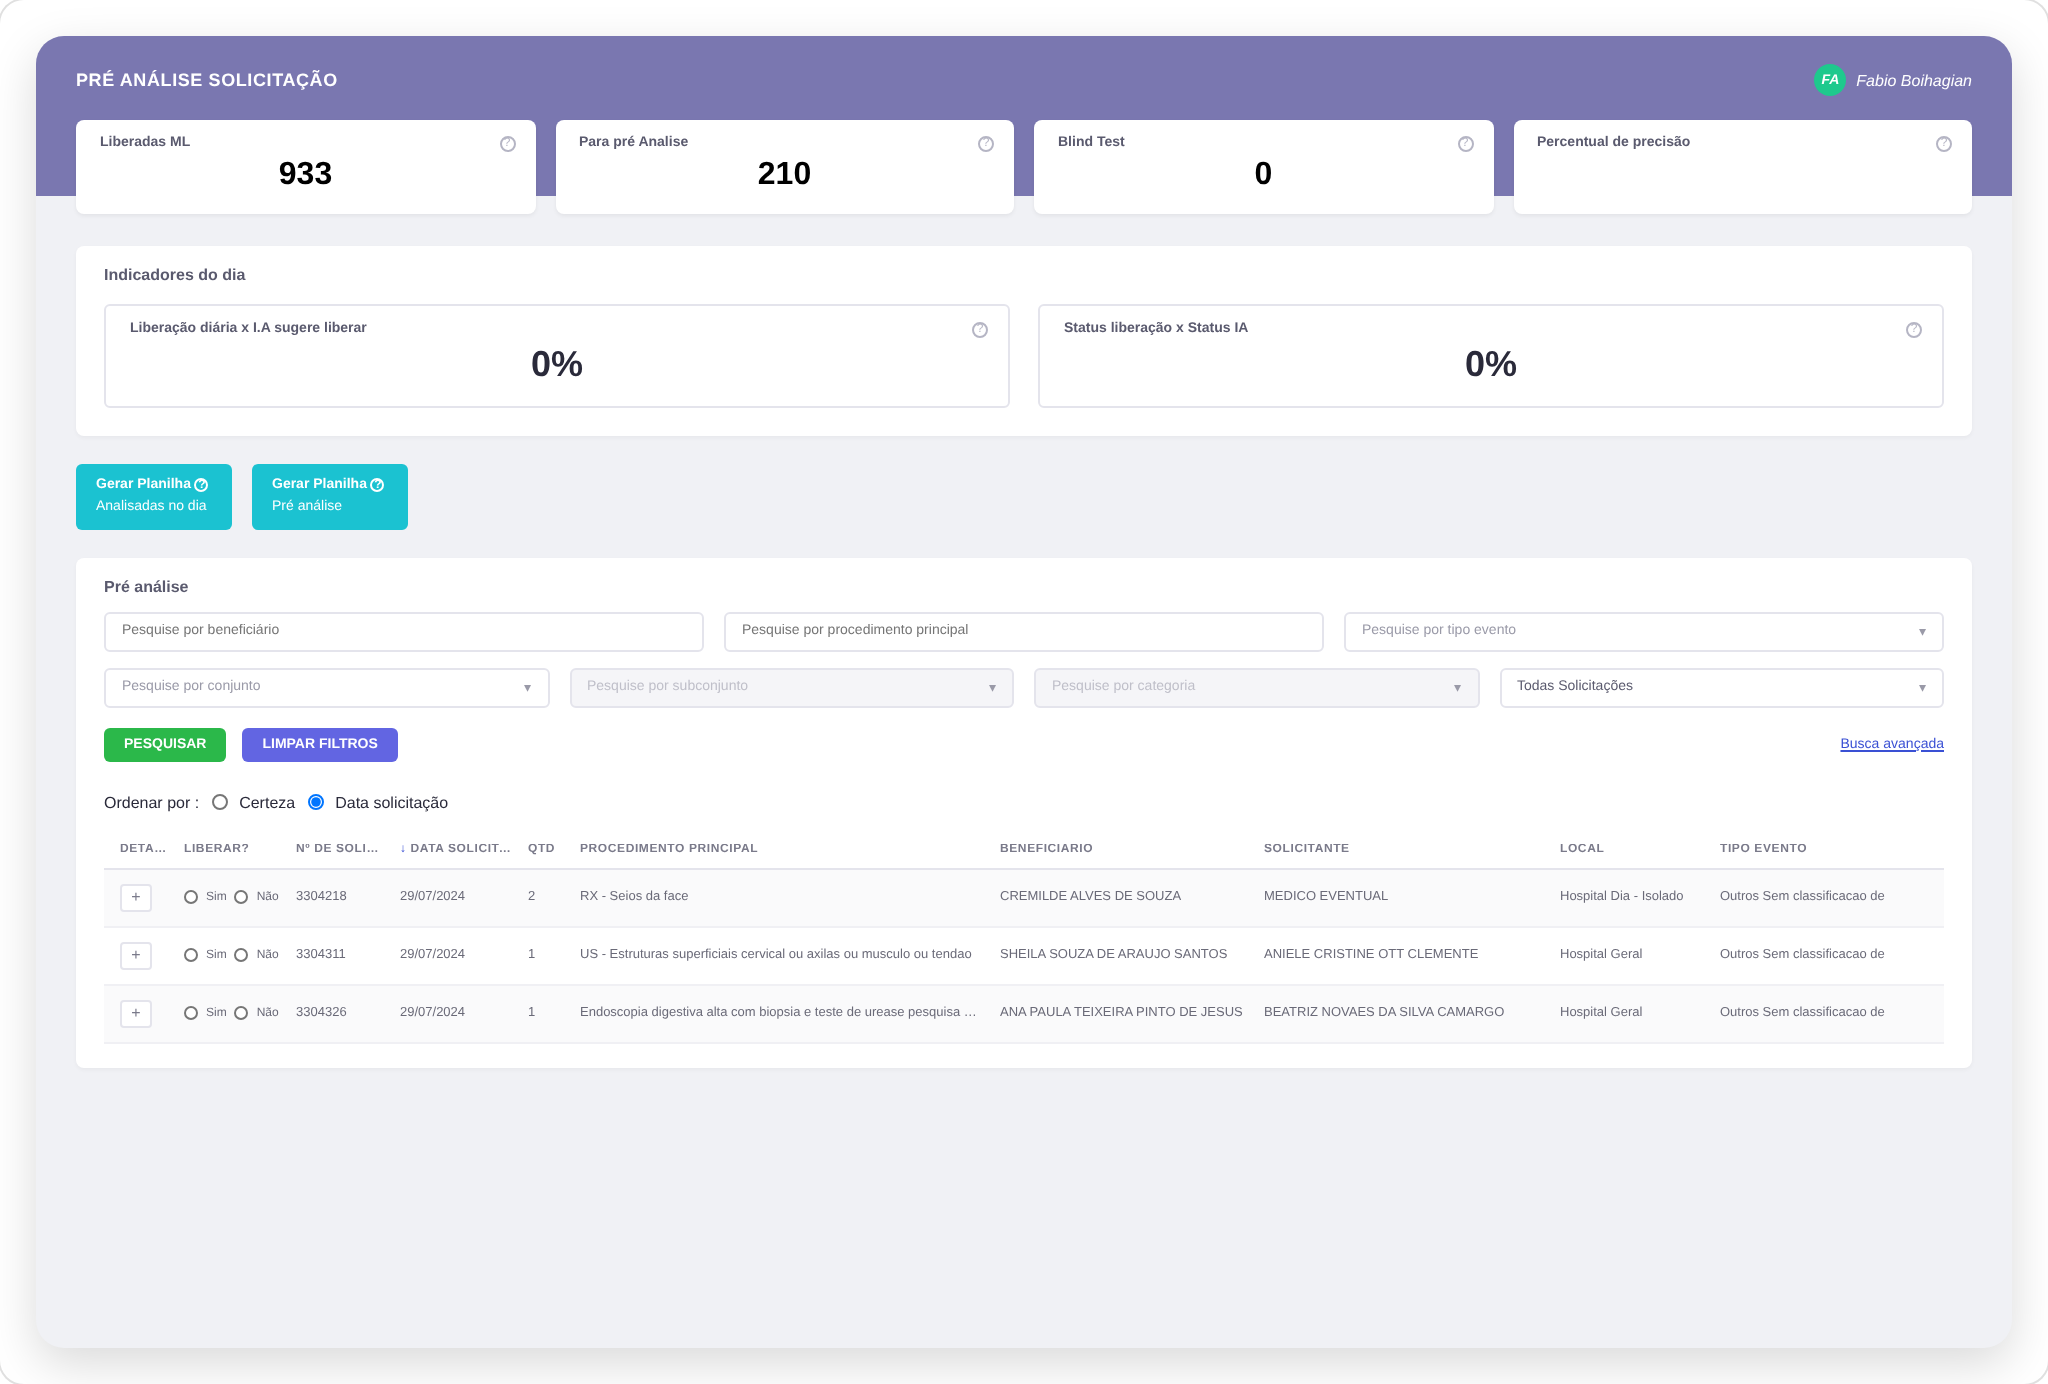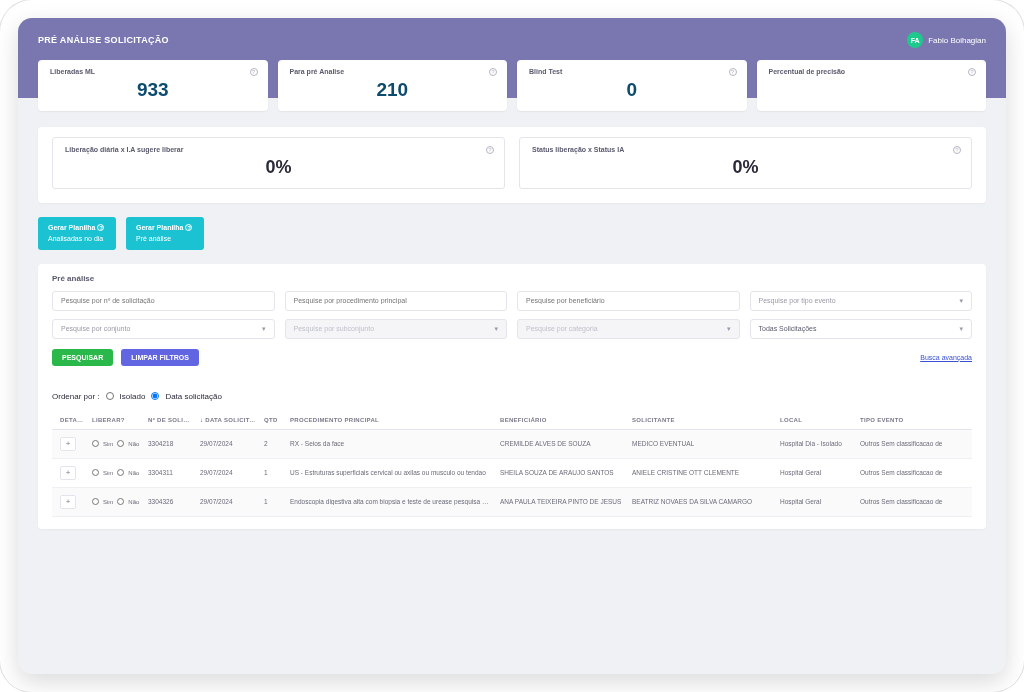--- a/index.html
+++ b/index.html
@@ -1,30 +1,30 @@
 <!DOCTYPE html>
 <html><head>
 <meta charset="utf-8">
 <style>
 * { margin: 0; padding: 0; box-sizing: border-box; }
 body { font-family: -apple-system, BlinkMacSystemFont, 'Segoe UI', Arial, sans-serif; background: #fff; }
-.outer-frame { width: 1024px; height: 692px; background: #fff; border-radius: 32px; overflow: hidden; position: relative; box-shadow: 0 0 0 1px #e0e0e0; padding: 18px; }
+.outer-frame { width: 1024px; height: 692px; background: #fff; border-radius: 12px; overflow: hidden; position: relative; box-shadow: 0 0 0 1px #e0e0e0; padding: 18px; }
 .inner-frame { width: 100%; height: 100%; border-radius: 14px; overflow: hidden; box-shadow: 0 8px 24px rgba(0,0,0,0.15); background: #f0f1f5; position: relative; }
 
 .header-band { background: #7a77b0; padding: 14px 20px 50px; position: relative; }
 .header-top { display: flex; justify-content: space-between; align-items: center; }
 .page-title { color: #fff; font-size: 9px; font-weight: 700; letter-spacing: 0.3px; }
-.user-chip { display: flex; align-items: center; gap: 5px; }
+.user-chip { display: flex; align-items: center; gap: 5px; font-style: italic; }
 .avatar { width: 16px; height: 16px; border-radius: 50%; background: #1ec98d; color: #fff; font-size: 7px; font-weight: 700; display: flex; align-items: center; justify-content: center; }
 .user-name { color: #fff; font-size: 8px; }
 
 .kpi-row { display: flex; gap: 10px; margin: -38px 20px 0; position: relative; }
 .kpi-card { flex: 1; background: #fff; border-radius: 4px; padding: 8px 12px 10px; box-shadow: 0 1px 2px rgba(0,0,0,0.06); position: relative; }
 .kpi-label { font-size: 7px; color: #5a5a6e; font-weight: 600; }
-.kpi-value { font-size: 19px; font-weight: 600; color: #0c4a6e; text-align: center; margin-top: 4px; }
+.kpi-value { font-size: 16px; font-weight: 600; color: #000000; text-align: center; margin-top: 4px; }
 .info-icon { position: absolute; top: 8px; right: 10px; width: 8px; height: 8px; border: 1px solid #b5b5c4; border-radius: 50%; display: flex; align-items: center; justify-content: center; font-size: 6px; color: #b5b5c4; }
 
 .content { padding: 16px 20px; }
 
 .indicators-box { background: #fff; border-radius: 4px; padding: 10px 14px 14px; box-shadow: 0 1px 2px rgba(0,0,0,0.04); }
 .ind-title { font-size: 8px; color: #5a5a6e; font-weight: 600; margin-bottom: 10px; }
 .ind-row { display: flex; gap: 14px; }
 .ind-card { flex: 1; border: 1px solid #e4e4ec; border-radius: 3px; padding: 8px 12px 10px; position: relative; }
 .ind-label { font-size: 7px; color: #5a5a6e; font-weight: 600; }
 .ind-value { font-size: 18px; font-weight: 600; color: #2a2a3a; text-align: center; margin-top: 4px; }
@@ -42,21 +42,21 @@
 .filter-select { flex: 1; border: 1px solid #e4e4ec; border-radius: 3px; padding: 5px 8px; font-size: 7px; color: #9a9aa8; background: #fff; display: flex; justify-content: space-between; align-items: center; }
 .filter-select.disabled { background: #f5f5f8; color: #bfbfc9; }
 .filter-select.active { color: #5a5a6e; }
 .chev { font-size: 7px; color: #9a9aa8; }
 
 .btn-row { display: flex; gap: 8px; align-items: center; margin-top: 10px; }
 .btn-search { background: #2bb84a; color: #fff; border-radius: 3px; padding: 5px 10px; font-size: 7px; font-weight: 700; cursor: pointer; }
 .btn-clear { background: #6265e2; color: #fff; border-radius: 3px; padding: 5px 10px; font-size: 7px; font-weight: 700; cursor: pointer; }
 .adv-link { margin-left: auto; font-size: 7px; color: #3a50d4; text-decoration: underline; cursor: pointer; }
 
-.sort-row { display: flex; align-items: center; gap: 6px; margin-top: 26px; font-size: 8px; color: #2a2a3a; }
+.sort-row { display: flex; align-items: center; gap: 6px; margin-top: 16px; font-size: 8px; color: #2a2a3a; }
 .radio { width: 8px; height: 8px; cursor: pointer; }
 
 .table { margin-top: 10px; }
 .thead { display: flex; padding: 6px 4px; font-size: 6px; color: #7a7a8a; font-weight: 700; letter-spacing: 0.3px; border-bottom: 1px solid #e4e4ec; }
 .th, .td { padding: 0 4px; overflow: hidden; text-overflow: ellipsis; white-space: nowrap; }
 .c-det { width: 32px; }
 .c-lib { width: 56px; }
 .c-sol { width: 52px; }
 .c-data { width: 64px; }
 .c-qtd { width: 26px; }
@@ -106,20 +106,21 @@
       </div>
       <div class="kpi-card">
         <div class="kpi-label">Percentual de precisão</div>
         <div class="info-icon">?</div>
       </div>
     </div>
 
     <div class="content">
 
       <div class="indicators-box">
+        <div class="ind-title">Indicadores do dia</div>
         <div class="ind-row">
           <div class="ind-card">
             <div class="ind-label">Liberação diária x I.A sugere liberar</div>
             <div class="info-icon">?</div>
             <div class="ind-value">0%</div>
           </div>
           <div class="ind-card">
             <div class="ind-label">Status liberação x Status IA</div>
             <div class="info-icon">?</div>
             <div class="ind-value">0%</div>
@@ -141,23 +142,22 @@
               <span class="sup-i">?</span>
             </div>
           <div class="line2">Pré análise</div>
         </div>
       </div>
 
       <div class="search-box">
         <div class="search-title">Pré análise</div>
 
         <div class="filter-row">
-          <input class="filter-input" placeholder="Pesquise por nº de solicitação" style="">
+          <input class="filter-input" placeholder="Pesquise por beneficiário" style="">
           <input class="filter-input" placeholder="Pesquise por procedimento principal" style="">
-          <input class="filter-input" placeholder="Pesquise por beneficiário" style="">
           <div class="filter-select">
             <span>Pesquise por tipo evento</span>
             <span class="chev">▾</span>
           </div>
         </div>
 
         <div class="filter-row">
           <div class="filter-select">
             <span>Pesquise por conjunto</span>
             <span class="chev">▾</span>
@@ -178,21 +178,21 @@
 
         <div class="btn-row">
           <div class="btn-search">PESQUISAR</div>
           <div class="btn-clear">LIMPAR FILTROS</div>
           <div class="adv-link">Busca avançada</div>
         </div>
 
         <div class="sort-row">
           <span>Ordenar por :</span>
           <input type="radio" name="sort" class="radio" style="">
-          <span>Isolado</span>
+          <span>Certeza</span>
           <input type="radio" name="sort" class="radio" checked="" style="">
           <span>Data solicitação</span>
         </div>
 
         <div class="table">
           <div class="thead">
             <div class="th c-det">DETALHE</div>
             <div class="th c-lib">LIBERAR?</div>
             <div class="th c-sol">Nº DE SOLICITAÇÃO</div>
             <div class="th c-data"><span class="sort-ind">↓</span> <span>DATA SOLICITAÇÃO</span></div>

